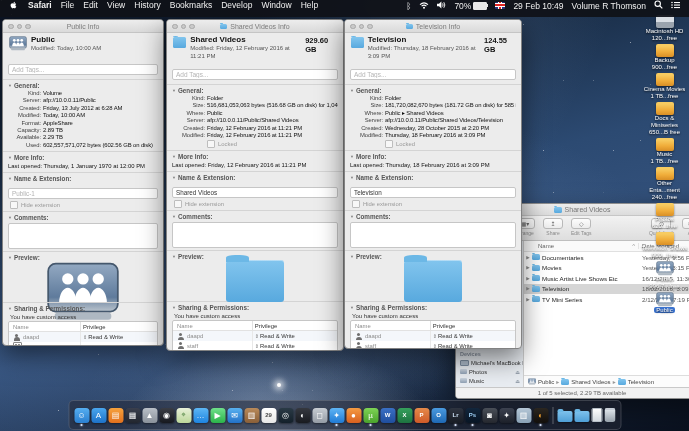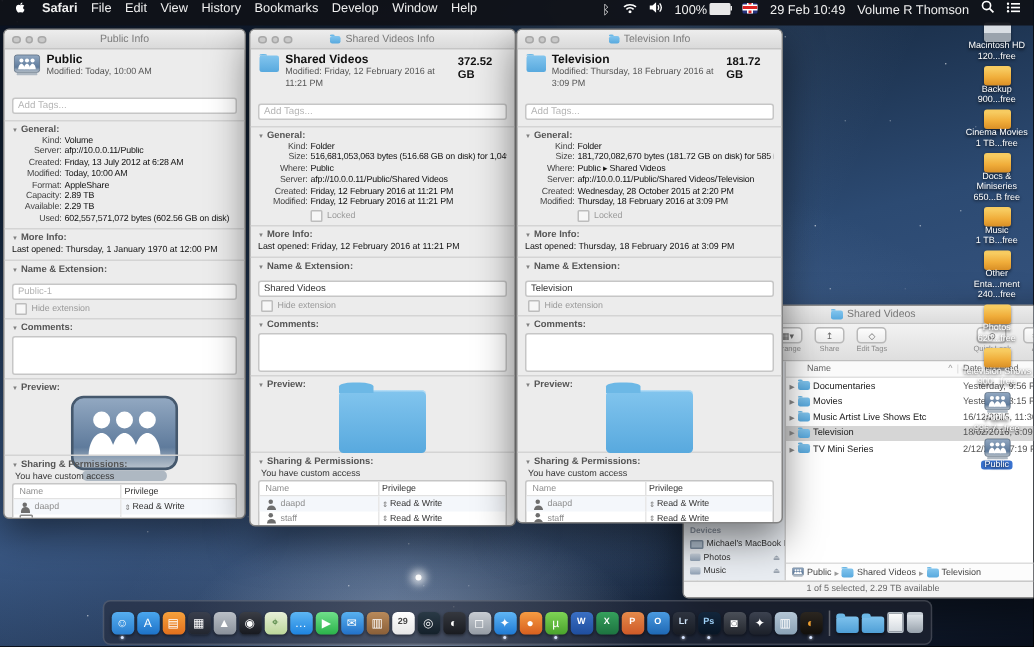--- a/index.html
+++ b/index.html
@@ -265,21 +265,21 @@
             <circle cx="5" cy="6.8" r="1" fill="#fff"></circle>
           </svg>
       </span>
       <span class="mi">
         <svg width="9" height="8">
             <path d="M0 2.7h2l2.4-2.2v7L2 5.3H0z" fill="#fff"></path>
             <path d="M5.6 2.4 A3 3 0 0 1 5.6 5.6 M6.8 1.2 A4.6 4.6 0 0 1 6.8 6.8" stroke="#fff" fill="none" stroke-width="0.9"></path>
           </svg>
       </span>
       <span class="batt">
-        <span>100%</span>
+        <span>70%</span>
         <span class="batt-body"></span>
       </span>
       <span class="flag"></span>
       <span class="mi">29 Feb 10:49</span>
       <span class="mi">Volume R Thomson</span>
       <span class="mi">
         <svg width="9" height="9">
             <circle cx="3.7" cy="3.7" r="2.7" stroke="#fff" fill="none" stroke-width="1.1"></circle>
             <path d="M5.8 5.8 L8.3 8.3" stroke="#fff" stroke-width="1.2"></path>
           </svg>
@@ -664,21 +664,21 @@
       <span class="t-fold hicon-folder folder sm" style="width:7px;height:5.5px"></span>
       <span>Shared Videos Info</span>
     </div>
     <div class="whead">
 
       <span class="hicon hicon-folder folder"></span>
       <span class="wh-tx">
         <div class="wh-nm">Shared Videos</div>
         <div class="wh-md">Modified: Friday, 12 February 2016 at 11:21 PM</div>
       </span>
-      <span class="wh-sz">372.52 GB</span>
+      <span class="wh-sz">929.60 GB</span>
     </div>
     <div class="tagsrow">
       <input placeholder="Add Tags..." style="">
     </div>
     <div class="sect">
       <div class="sect-h">
           <span class="tri">▼</span>
           <span>General:</span>
         </div>
       <div class="kvs">
@@ -800,21 +800,21 @@
       <span class="t-fold hicon-folder folder sm" style="width:7px;height:5.5px"></span>
       <span>Television Info</span>
     </div>
     <div class="whead">
 
       <span class="hicon hicon-folder folder"></span>
       <span class="wh-tx">
         <div class="wh-nm">Television</div>
         <div class="wh-md">Modified: Thursday, 18 February 2016 at 3:09 PM</div>
       </span>
-      <span class="wh-sz">181.72 GB</span>
+      <span class="wh-sz">124.55 GB</span>
     </div>
     <div class="tagsrow">
       <input placeholder="Add Tags..." style="">
     </div>
     <div class="sect">
       <div class="sect-h">
           <span class="tri">▼</span>
           <span>General:</span>
         </div>
       <div class="kvs">

